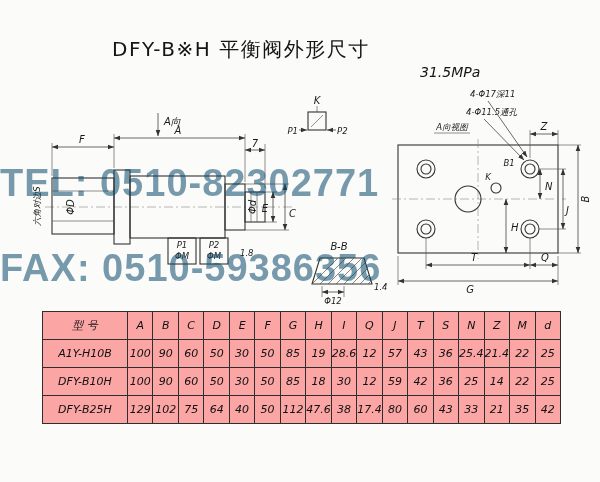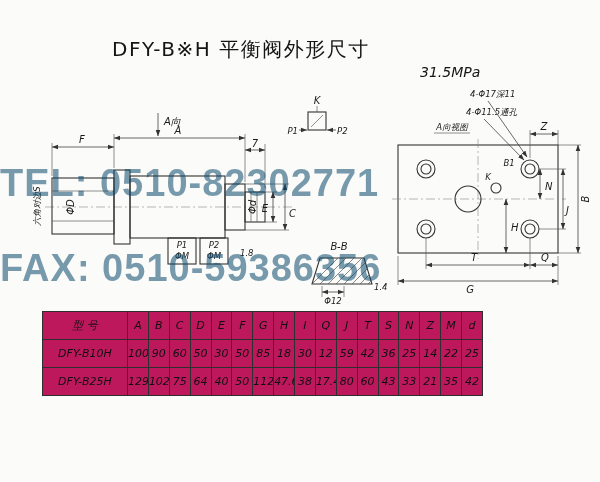--- a/index.html
+++ b/index.html
@@ -14,22 +14,22 @@
   #wm-tel{top:162px;}
   #wm-fax{top:247px;}
   #drawing{position:absolute;left:0;top:0;z-index:2;}
   .ln{stroke:#333;stroke-width:1.1;fill:none;}
   .thin{stroke:#555;stroke-width:.65;fill:none;}
   .dim{stroke:#444;stroke-width:.8;fill:none;}
   .cl{stroke:#888;stroke-width:.6;fill:none;stroke-dasharray:9 3 2 3;}
   .hatch line{stroke:#555;stroke-width:.7;}
   .lbl{font:italic 10px "DejaVu Sans",sans-serif;fill:#1a1a1a;}
   .sm{font:italic 8.5px "DejaVu Sans",sans-serif;fill:#1a1a1a;}
-  #dim-table{position:absolute;left:42px;top:311px;width:441px;z-index:3;
-             border-collapse:collapse;table-layout:fixed;background:#be185d;}
+  #dim-table{position:absolute;left:42px;top:311px;width:519px;z-index:3;
+             border-collapse:collapse;table-layout:fixed;background:#fca5a5;}
   #dim-table th,#dim-table td{border:1px solid #2e2e2e;text-align:center;vertical-align:middle;
              height:27px;padding:0;font:italic 11px "DejaVu Sans",sans-serif;font-weight:normal;
              color:#101010;overflow:hidden;}
   #footer{position:absolute;right:4px;top:447px;z-index:5;font-size:17px;font-weight:700;
           background:rgba(255,255,255,.9);padding:0 3px;letter-spacing:.5px;}
 </style>
 </head>
 <body>
 
 <div id="page">
@@ -212,20 +212,40 @@
           <th>T</th>
           <th>S</th>
           <th>N</th>
           <th>Z</th>
           <th>M</th>
           <th>d</th>
         </tr>
       </thead>
     <tbody>
         <tr>
+          <td>A1Y-H10B</td>
+          <td>100</td>
+          <td>90</td>
+          <td>60</td>
+          <td>50</td>
+          <td>30</td>
+          <td>50</td>
+          <td>85</td>
+          <td>19</td>
+          <td>28.6</td>
+          <td>12</td>
+          <td>57</td>
+          <td>43</td>
+          <td>36</td>
+          <td>25.4</td>
+          <td>21.4</td>
+          <td>22</td>
+          <td>25</td>
+        </tr>
+        <tr>
           <td>DFY-B10H</td>
           <td>100</td>
           <td>90</td>
           <td>60</td>
           <td>50</td>
           <td>30</td>
           <td>50</td>
           <td>85</td>
           <td>18</td>
           <td>30</td>

